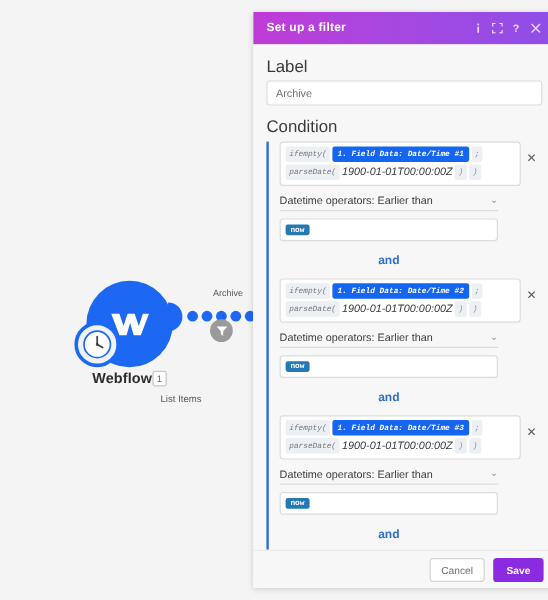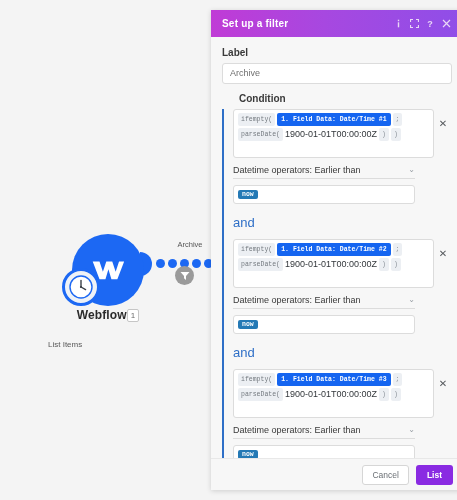--- a/index.html
+++ b/index.html
@@ -39,22 +39,22 @@
     display: flex; align-items: center; justify-content: center; gap: 0;
   }
   #node-label .nm {
     font-size: 12px; font-weight: bold; color: #2b2b2b; letter-spacing: .1px;
   }
   #node-label .num {
     font-size: 8px; color: #6a6a6a; border: 1px solid #c6c6c6;
     border-radius: 2px; background: #fff; padding: 0px 3px; line-height: 11px;
   }
   #node-sub {
-    position: absolute; left: 48px; top: 340px; width: 120px;
-    text-align: left; font-size: 8px; color: #585858;
+    position: absolute; left: 48px; top: 328px; width: 120px;
+    text-align: right; font-size: 8px; color: #585858;
   }
 
   
   #connector { position: absolute; left: 140px; top: 250px; width: 80px; height: 30px; }
   .dot { position: absolute; top: 9px; width: 9px; height: 9px; border-radius: 50%; background: #1c68f3; }
   .arrowcap {
     position: absolute; left: 0px; top: 2px; width: 12px; height: 24px;
     background: #1c68f3; border-radius: 0 14px 14px 0;
   }
   #route-label {
@@ -86,37 +86,37 @@
   .hicon {
     color: #e9d7f5; font-size: 9px; width: 16px; text-align: center; cursor: pointer;
     display:flex; align-items:center; justify-content:center; height:16px;
   }
   .hicon svg { width: 9px; height: 9px; }
 
   #panel-body {
     flex: 1; overflow: hidden; position: relative;
     padding: 10px 11px 0 11px; background: #f7f7f7;
   }
-  .field-label { font-size: 10px; color: #3a3a3a; font-weight: bold; margin-bottom: 4px; }
+  .field-label { font-size: 14px; color: #3a3a3a; font-weight: normal; margin-bottom: 4px; }
   .text-input {
     width: 100%; height: 21px; background: #fff;
     border: 1px solid #dcdcdc; border-radius: 3px;
     font-size: 9px; color: #6f6f6f; padding: 0 7px; line-height: 19px;
   }
-  #condition-label { margin-top: 9px; margin-left: 17px; }
+  #condition-label { margin-top: 9px; }
 
   #conditions {
     border-left: 2px solid #2e6fc7;
     padding-left: 9px; margin-top: 5px;
   }
   .rule { margin-bottom: 0; }
   .rule-row { display: flex; align-items: flex-start; }
   .formula-box {
     flex: 1; background: #fff; border: 1px solid #dcdcdc; border-radius: 3px;
-    padding: 3px 4px 16px 4px; min-height: 30px;
+    padding: 3px 4px 4px 4px; min-height: 30px; font-style: italic;
   }
   .fline { display: flex; align-items: center; flex-wrap: nowrap; gap: 2px; line-height: 11px; }
   .fline + .fline { margin-top: 2px; }
   .tok-fn {
     background: #eceff3; color: #73797f; border-radius: 2px;
     font-family: "Liberation Mono", monospace; font-size: 6.5px;
     padding: 1px 3px; white-space: nowrap;
   }
   .tok-var {
     background: #1565f0; color: #fff; border-radius: 2px;
@@ -141,22 +141,22 @@
   .caret { color: #9aa0a6; font-size: 8px; }
   .value-box {
     width: 182px; height: 19px; background: #fff; border: 1px solid #dcdcdc;
     border-radius: 3px; margin-top: 6px; display: flex; align-items: center; padding: 0 4px;
   }
   .tok-now {
     background: #2479b5; color: #fff; border-radius: 2px; font-weight: bold;
     font-family: "Liberation Mono", monospace; font-size: 6.5px; padding: 1px 4px;
   }
   .andsep {
-    width: 182px; text-align: left; color: #2e6fc7;
-    font-size: 13px; font-weight: normal; margin: 11px 0 9px 0;
+    width: 182px; text-align: center; color: #2e6fc7;
+    font-size: 10px; font-weight: bold; margin: 11px 0 9px 0;
   }
 
   #panel-footer {
     flex: 0 0 32px; height: 32px; background: #f7f7f7;
     border-top: 1px solid #e8e8e8;
     display: flex; align-items: center; justify-content: flex-end;
     gap: 7px; padding-right: 10px;
   }
   .btn-cancel {
     background: #fff; color: #6b7075; border: 1px solid #d6d6d6; border-radius: 3px;
@@ -350,17 +350,17 @@
         </div>
 
       </div>
 
       
 
     </div>
 
     <div id="panel-footer">
       <button class="btn-cancel">Cancel</button>
-      <button class="btn-save">List</button>
+      <button class="btn-save">Save</button>
     </div>
 
   </div>
 </div>
 
 </body></html>

